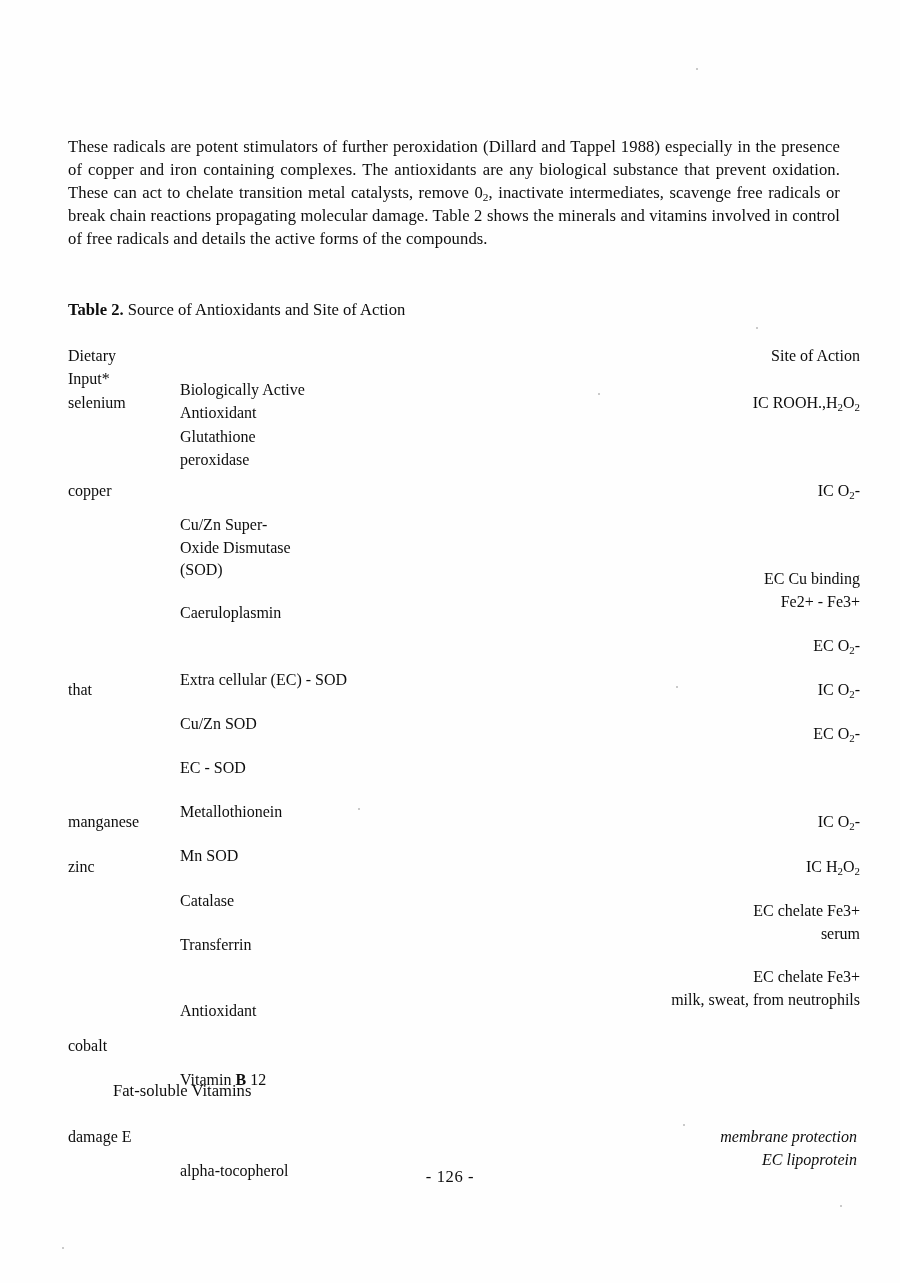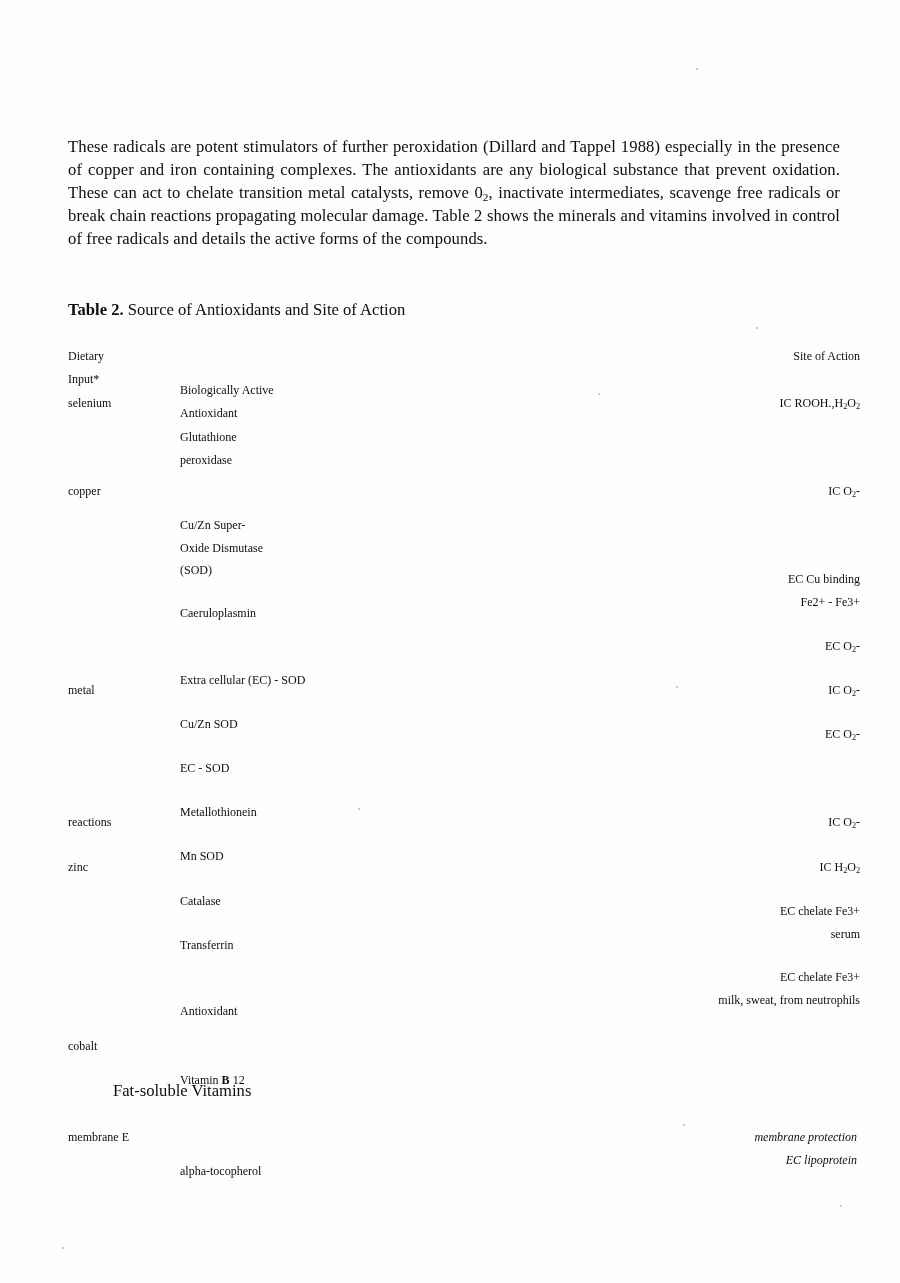--- a/index.html
+++ b/index.html
@@ -59,21 +59,21 @@
     top: 0;
     width: 900px;
   }
   .trow {
     position: absolute;
     left: 0;
     width: 900px;
   }
   .c1, .c2, .c3 {
     position: absolute;
-    font-size: 12px;
+    font-size: 16px;
     line-height: 22.6px;
     white-space: pre-line;
   }
   .c1 { left: 68px;  width: 118px; }
   .c2 { left: 180px; width: 340px; margin-top: 34px; }
   .c3 { left: 530px; width: 330px; text-align: right; }
   .c3.shift { left: 527px; font-style: italic; }
 
   .c1 sub, .c2 sub, .c3 sub {
     font-size: 0.68em;
@@ -159,36 +159,36 @@
           <div class="c2">Caeruloplasmin</div>
           <div class="c3">EC Cu binding
 Fe2+ - Fe3+</div>
         </div>
         <div class="trow" style="top: 635px;">
           <div class="c1"></div>
           <div class="c2">Extra cellular (EC) - SOD</div>
           <div class="c3">EC O<sub>2</sub>-</div>
         </div>
         <div class="trow" style="top: 679px;">
-          <div class="c1">metal</div>
+          <div class="c1">that</div>
           <div class="c2">Cu/Zn SOD</div>
           <div class="c3">IC O<sub>2</sub>-</div>
         </div>
         <div class="trow" style="top: 723px;">
           <div class="c1"></div>
           <div class="c2">EC - SOD</div>
           <div class="c3">EC O<sub>2</sub>-</div>
         </div>
         <div class="trow" style="top: 767px;">
           <div class="c1"></div>
           <div class="c2">Metallothionein</div>
           <div class="c3"></div>
         </div>
         <div class="trow" style="top: 811px;">
-          <div class="c1">reactions</div>
+          <div class="c1">manganese</div>
           <div class="c2">Mn SOD</div>
           <div class="c3">IC O<sub>2</sub>-</div>
         </div>
         <div class="trow" style="top: 856px;">
           <div class="c1">zinc</div>
           <div class="c2">Catalase</div>
           <div class="c3">IC H<sub>2</sub>O<sub>2</sub></div>
         </div>
         <div class="trow" style="top: 900px;">
           <div class="c1"></div>
@@ -206,22 +206,23 @@
           <div class="c1">cobalt</div>
           <div class="c2">Vitamin <span class="semi">B</span> 12</div>
           <div class="c3"></div>
         </div>
       </div>
 
     <div class="section-label" style="top:1080px;">Fat-soluble Vitamins</div>
 
     <div id="trailing-host">
         <div class="trow" style="top: 1126px;">
-          <div class="c1">membrane E</div>
+          <div class="c1">damage E</div>
           <div class="c2">alpha-tocopherol</div>
           <div class="c3 shift">membrane protection
 EC lipoprotein</div>
         </div>
       </div>
   </div>
 
+  <div class="pagenum">- 126 -</div>
 
 </div>
 
 </body></html>

